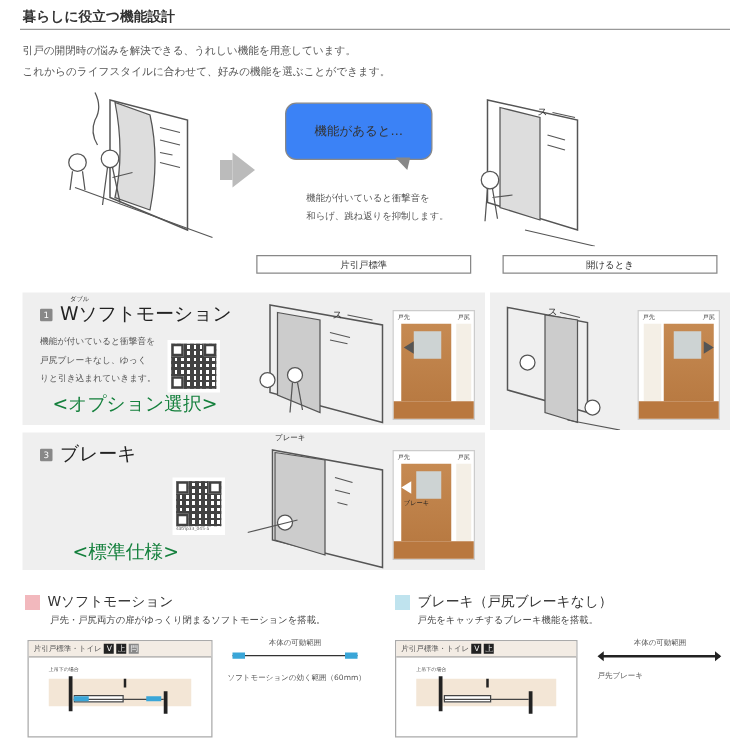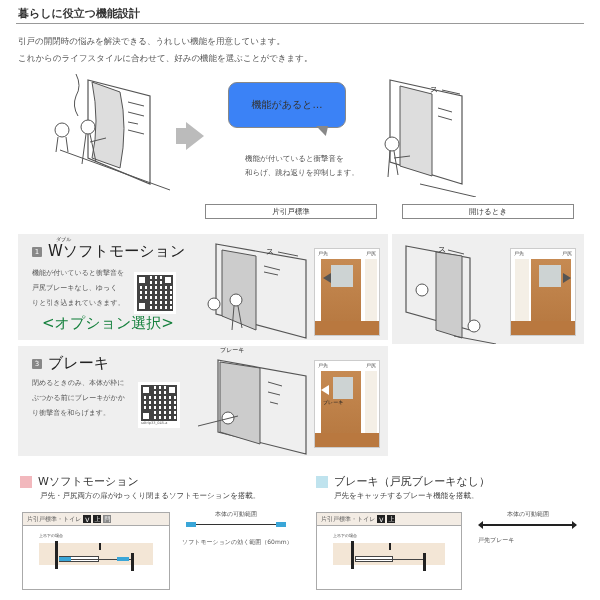--- a/index.html
+++ b/index.html
@@ -156,33 +156,29 @@
     <div class="floor" style="left:0;top:72px;width:64px;height:14px;"></div>
     <div class="abs" style="left:52px;top:24px;width:0;height:0;border-top:5px solid transparent;border-bottom:5px solid transparent;border-left:8px solid #555;"></div>
   </div>
 </div>
 
 <div class="abs panel" style="left:18px;top:346px;width:370px;height:110px;">
   <div class="abs panel-title" style="left:14px;top:8px;">
     <span class="num-badge">3</span>
     <span>ブレーキ</span>
   </div>
-  <div class="abs desc" style="left:14px;top:30px;">
-    <div>閉めるときのみ、本体が枠に</div>
-    <div>ぶつかる前にブレーキがかか</div>
-    <div>り衝撃音を和らげます。</div>
-  </div>
   <div class="abs qr" style="left:120px;top:36px;">
     <div class="qr-grid">
         <div class="qr-corner" style="left:0;top:0"></div>
         <div class="qr-corner" style="right:0;top:0"></div>
         <div class="qr-corner" style="left:0;bottom:0"></div>
       </div>
     <div style="font-size:3.5px;color:#666;">sdtrip33_045-a</div>
   </div>
+  <div class="abs tag" style="left:40px;top:86px;">&lt;標準仕様&gt;</div>
   <div class="abs" style="left:180px;top:0px;width:110px;height:110px;">
     <span class="abs" style="left:22px;top:0;font-size:6px;color:#333;">ブレーキ</span>
     <svg width="110" height="110" viewBox="0 0 110 110">
       <polygon points="20,14 108,30 108,108 20,86" fill="none" stroke="#555" stroke-width="1.2"></polygon>
       <polygon points="22,16 62,22 62,98 22,86" fill="#ccc" stroke="#555"></polygon>
       <line x1="70" y1="36" x2="84" y2="40" stroke="#555"></line>
         <line x1="70" y1="46" x2="82" y2="49" stroke="#555"></line>
         <line x1="72" y1="56" x2="80" y2="58" stroke="#555"></line>
       <circle cx="30" cy="72" r="6" fill="#fff" stroke="#555"></circle>
       <line x1="0" y1="80" x2="40" y2="70" stroke="#555"></line>

